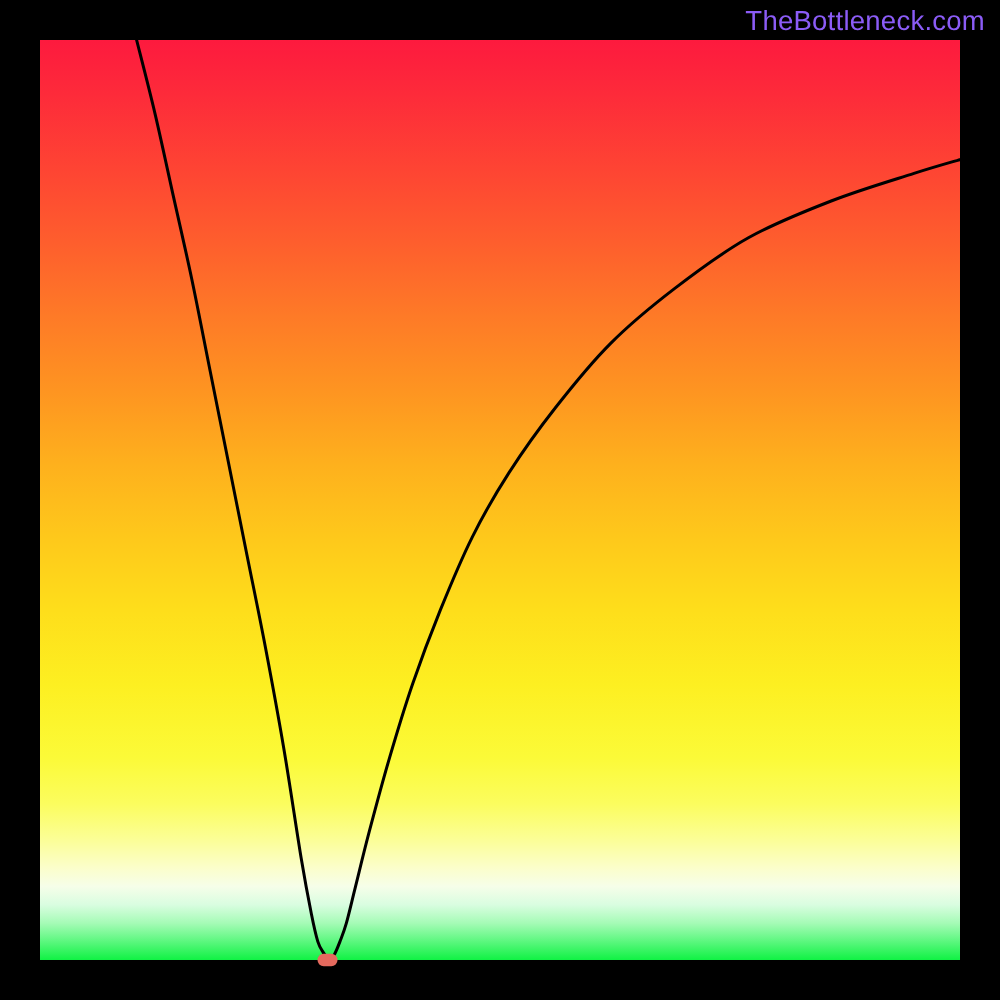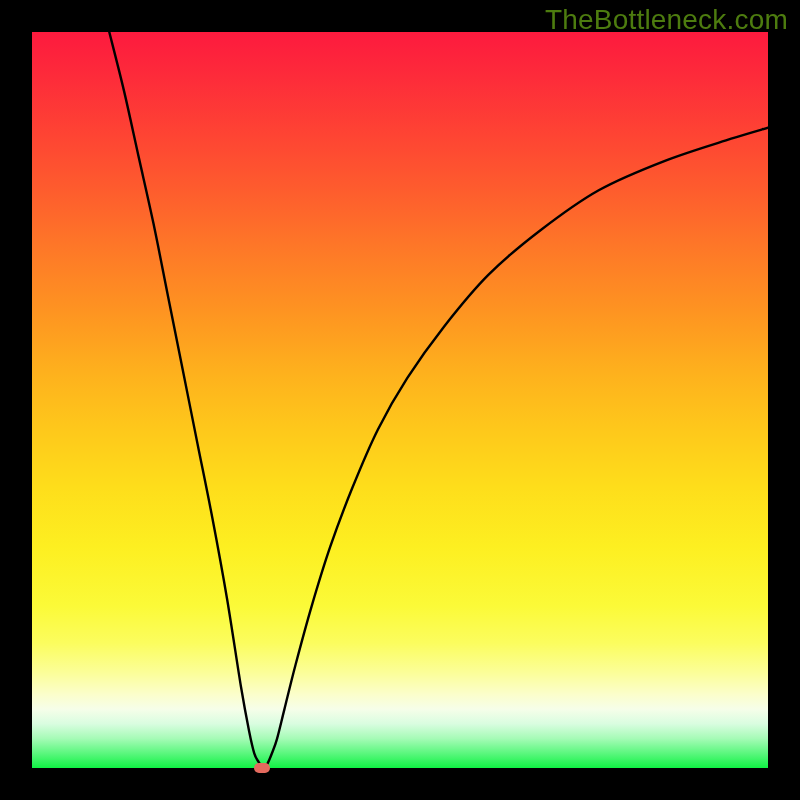--- a/index.html
+++ b/index.html
@@ -14,22 +14,22 @@
   .frame {
     position: relative;
     width: 800px;
     height: 800px;
     background: #000;
   }
   .watermark {
     position: absolute;
     top: 4px;
     right: 12px;
-    color: #4d7c0f;
-    font-size: 28px;
+    color: #8b5cf6;
+    font-size: 22px;
     font-weight: 500;
     letter-spacing: 0.2px;
     z-index: 5;
   }
   .plot {
     position: absolute;
     left: 32px;
     top: 32px;
     width: 736px;
     height: 736px;

